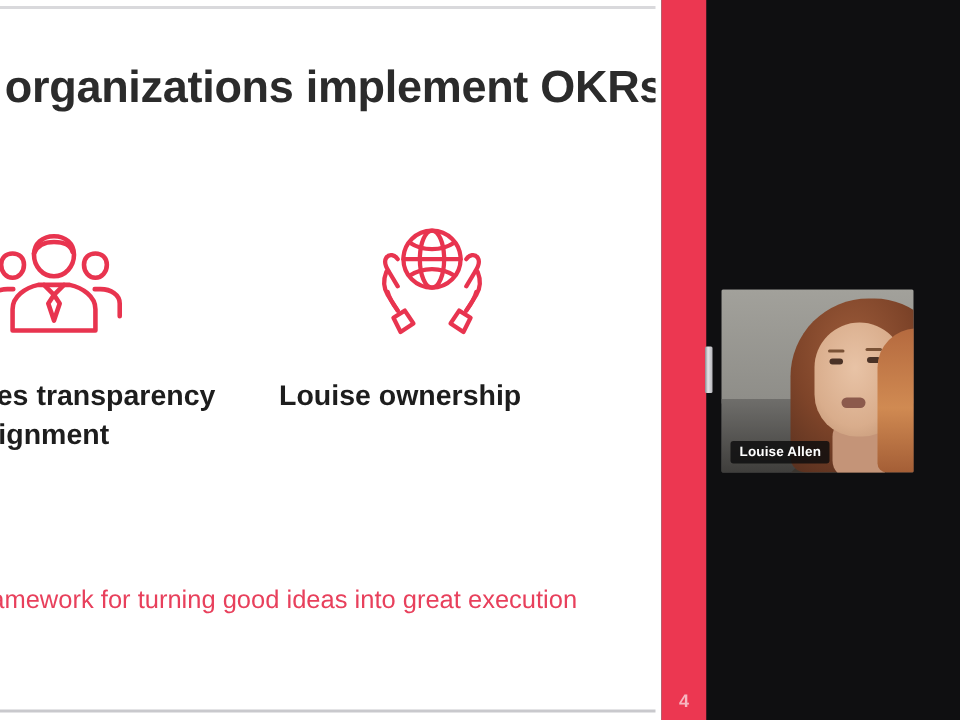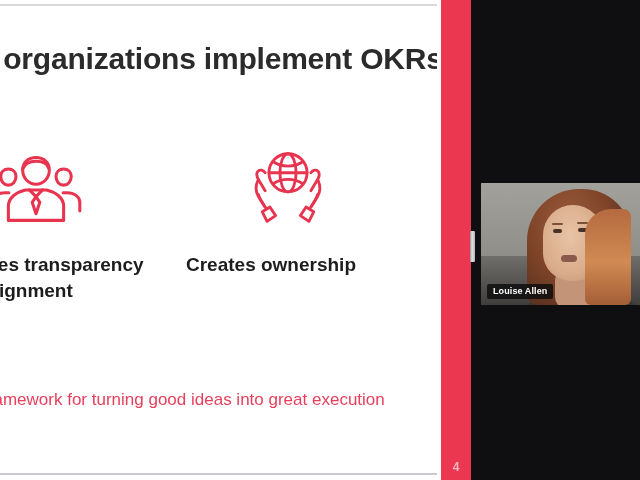--- a/index.html
+++ b/index.html
@@ -144,22 +144,22 @@
     height: 31px;
     background: linear-gradient(to right, #8b8b90, #e4e4e8 40%, #b5b5ba);
     border-radius: 1px;
     z-index: 6;
   }
 
   
   #participant-tile {
     position: absolute;
     left: 10px;
-    top: 183px;
-    width: 160px;
+    top: 193px;
+    width: 128px;
     height: 122px;
     background: #2a2a2c;
     overflow: hidden;
     border-radius: 1px;
   }
   .vid-bg {
     position: absolute; inset: 0;
     background:
       linear-gradient(160deg, #8d8d88 0%, #9b9a95 35%, #7e7d79 70%, #5d5c59 100%);
   }
@@ -295,21 +295,21 @@
 
           <path d="M74 26c2-3 6-4 8-1s0 7-2 10l-6 10"></path>
           <path d="M82 35c2 5 2 11-1 16l-7 11"></path>
           <path d="M77 67l-8-5-6 9 9 6z"></path>
           <path d="M74 62c3-4 6-9 7-13"></path>
         </svg>
       </div>
 
       <div class="caption" id="caption-1">Ensures transparency and alignment</div>
 
-      <div class="caption" id="caption-2">Creates ownership</div>
+      <div class="caption" id="caption-2">Louise ownership</div>
 
       <div id="slide-footer">A framework for turning good ideas into great execution</div>
 
     </div>
     <div class="slide-edge-bottom"></div>
   </div>
 
   <div id="slide-gap"></div>
 
   <div id="accent-bar"></div>

